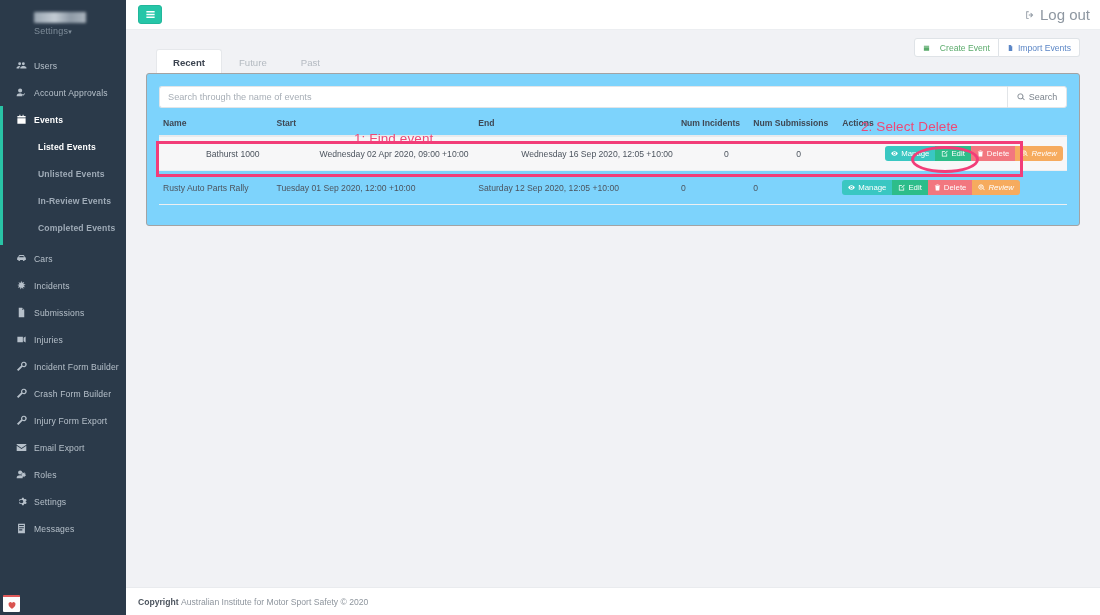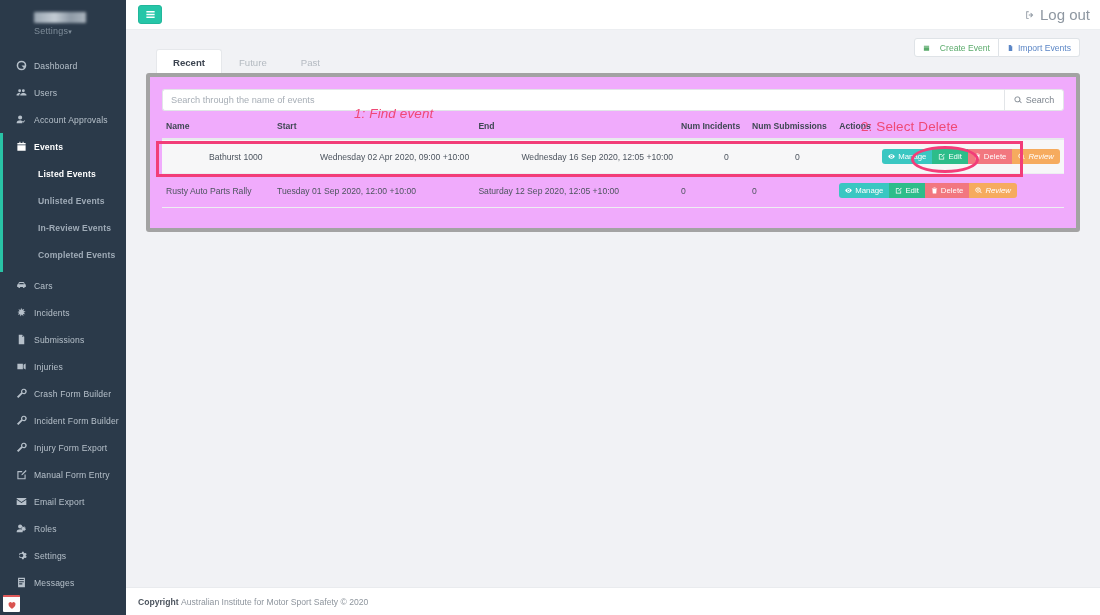--- a/index.html
+++ b/index.html
@@ -105,22 +105,22 @@
     position: relative; top: 1px;
   }
   .tab.active {
     color: #3c4450; font-weight: bold;
     background: #ffffff;
     border-color: #e6e8eb;
     border-top-left-radius: 3px; border-top-right-radius: 3px;
   }
 
   .card {
-    background: #f0abfc;
-    border: 4px solid #a3a3a3;
+    background: #7dd3fc;
+    border: 1px solid #a3a3a3;
     border-radius: 3px;
     padding: 12px 12px 20px 12px;
     position: relative;
   }
 
   .search-row { display: flex; margin-bottom: 10px; }
   .search-input {
     flex: 1; height: 22px;
     border: 1px solid #e2e5e8;
     border-right: none;
@@ -243,28 +243,20 @@
 
     <div class="user-block">
       <div class="user-name-redact"></div>
       <div class="user-settings">
         <span>Settings</span><span class="caret-small">▾</span>
       </div>
     </div>
 
     <nav class="nav">
 
-      <div class="nav-item">
-        <span class="ic">
-            <svg viewBox="0 0 16 16">
-              <path d="M8 1a7 7 0 107 7 7 7 0 00-7-7zm0 2.2A4.8 4.8 0 0112.8 8H8V3.2zM8 12.8A4.8 4.8 0 013.2 8 4.8 4.8 0 018 3.2v4.9l3.4 3.4A4.76 4.76 0 018 12.8z"></path>
-            </svg>
-          </span>
-        <span>Dashboard</span>
-      </div>
 
       <div class="nav-item">
         <span class="ic">
             <svg viewBox="0 0 16 16">
               <path d="M5.3 7.5a2.1 2.1 0 10-2.1-2.1 2.1 2.1 0 002.1 2.1zm5.4 0a2.1 2.1 0 10-2.1-2.1 2.1 2.1 0 002.1 2.1zm0 1.4c-1.5 0-4.5.76-4.5 2.3v1.3h9v-1.3c0-1.54-3-2.3-4.5-2.3zm-5.4 0C3.8 8.9.8 9.66.8 11.2v1.3h4v-1.3a3 3 0 011.4-2.2 7.6 7.6 0 00-.9-.1z"></path>
             </svg>
           </span>
         <span>Users</span>
       </div>
 
@@ -337,49 +329,41 @@
           </span>
         <span>Injuries</span>
       </div>
 
       <div class="nav-item">
         <span class="ic">
             <svg viewBox="0 0 16 16">
               <path d="M11.3 1a4 4 0 00-3.7 5.5L1.4 12.6l2 2 6.1-6.2A4 4 0 1011.3 1zm0 1.7a2.3 2.3 0 11-2.3 2.3 2.3 2.3 0 012.3-2.3z"></path>
             </svg>
           </span>
+        <span>Incident Form Builder</span>
+      </div>
+
+      <div class="nav-item">
+        <span class="ic">
+            <svg viewBox="0 0 16 16">
+              <path d="M11.3 1a4 4 0 00-3.7 5.5L1.4 12.6l2 2 6.1-6.2A4 4 0 1011.3 1zm0 1.7a2.3 2.3 0 11-2.3 2.3 2.3 2.3 0 012.3-2.3z"></path>
+            </svg>
+          </span>
         <span>Crash Form Builder</span>
       </div>
 
       <div class="nav-item">
         <span class="ic">
             <svg viewBox="0 0 16 16">
               <path d="M11.3 1a4 4 0 00-3.7 5.5L1.4 12.6l2 2 6.1-6.2A4 4 0 1011.3 1zm0 1.7a2.3 2.3 0 11-2.3 2.3 2.3 2.3 0 012.3-2.3z"></path>
             </svg>
           </span>
-        <span>Incident Form Builder</span>
-      </div>
-
-      <div class="nav-item">
-        <span class="ic">
-            <svg viewBox="0 0 16 16">
-              <path d="M11.3 1a4 4 0 00-3.7 5.5L1.4 12.6l2 2 6.1-6.2A4 4 0 1011.3 1zm0 1.7a2.3 2.3 0 11-2.3 2.3 2.3 2.3 0 012.3-2.3z"></path>
-            </svg>
-          </span>
         <span>Injury Form Export</span>
       </div>
 
-      <div class="nav-item">
-        <span class="ic">
-            <svg viewBox="0 0 16 16">
-              <path d="M2 3h7v1.6H3.6v8.8h8.8V8H14v7H2zm12.2-1.4l1.2 1.2-6 6-1.6.4.4-1.6z"></path>
-            </svg>
-          </span>
-        <span>Manual Form Entry</span>
-      </div>
 
       <div class="nav-item">
         <span class="ic">
             <svg viewBox="0 0 16 16">
               <path d="M1 3h14v1L8 8.6 1 4zm0 2.6l7 4.6 7-4.6V13H1z"></path>
             </svg>
           </span>
         <span>Email Export</span>
       </div>
 
@@ -555,21 +539,21 @@
         <div class="ghost-btn import">
           <svg viewBox="0 0 16 16">
               <path d="M4 1h5l3 3v11H4zm5 .8V4h2.2zM7.2 6h1.6v3.2h1.6L8 12 5.6 9.2h1.6z"></path>
             </svg>
           <span>Import Events</span>
         </div>
       </div>
 
     </div>
 
-    <div class="anno-text" style="left:228px; top:106px;font-style:italic;">1: Find event</div>
+    <div class="anno-text" style="left:228px; top:131px;">1: Find event</div>
     <div class="anno-text" style="left:735px; top:119px;">2: Select Delete</div>
 
     <div class="anno-rect" style="left:30px; top:141px; width:867px; height:36px;"></div>
     <div class="anno-ellipse" style="left:785px; top:146px; width:68px; height:27px;"></div>
 
     <div class="footer">
       <b>Copyright</b>&nbsp;<span>Australian Institute for Motor Sport Safety © 2020</span>
     </div>
 
   </section>

